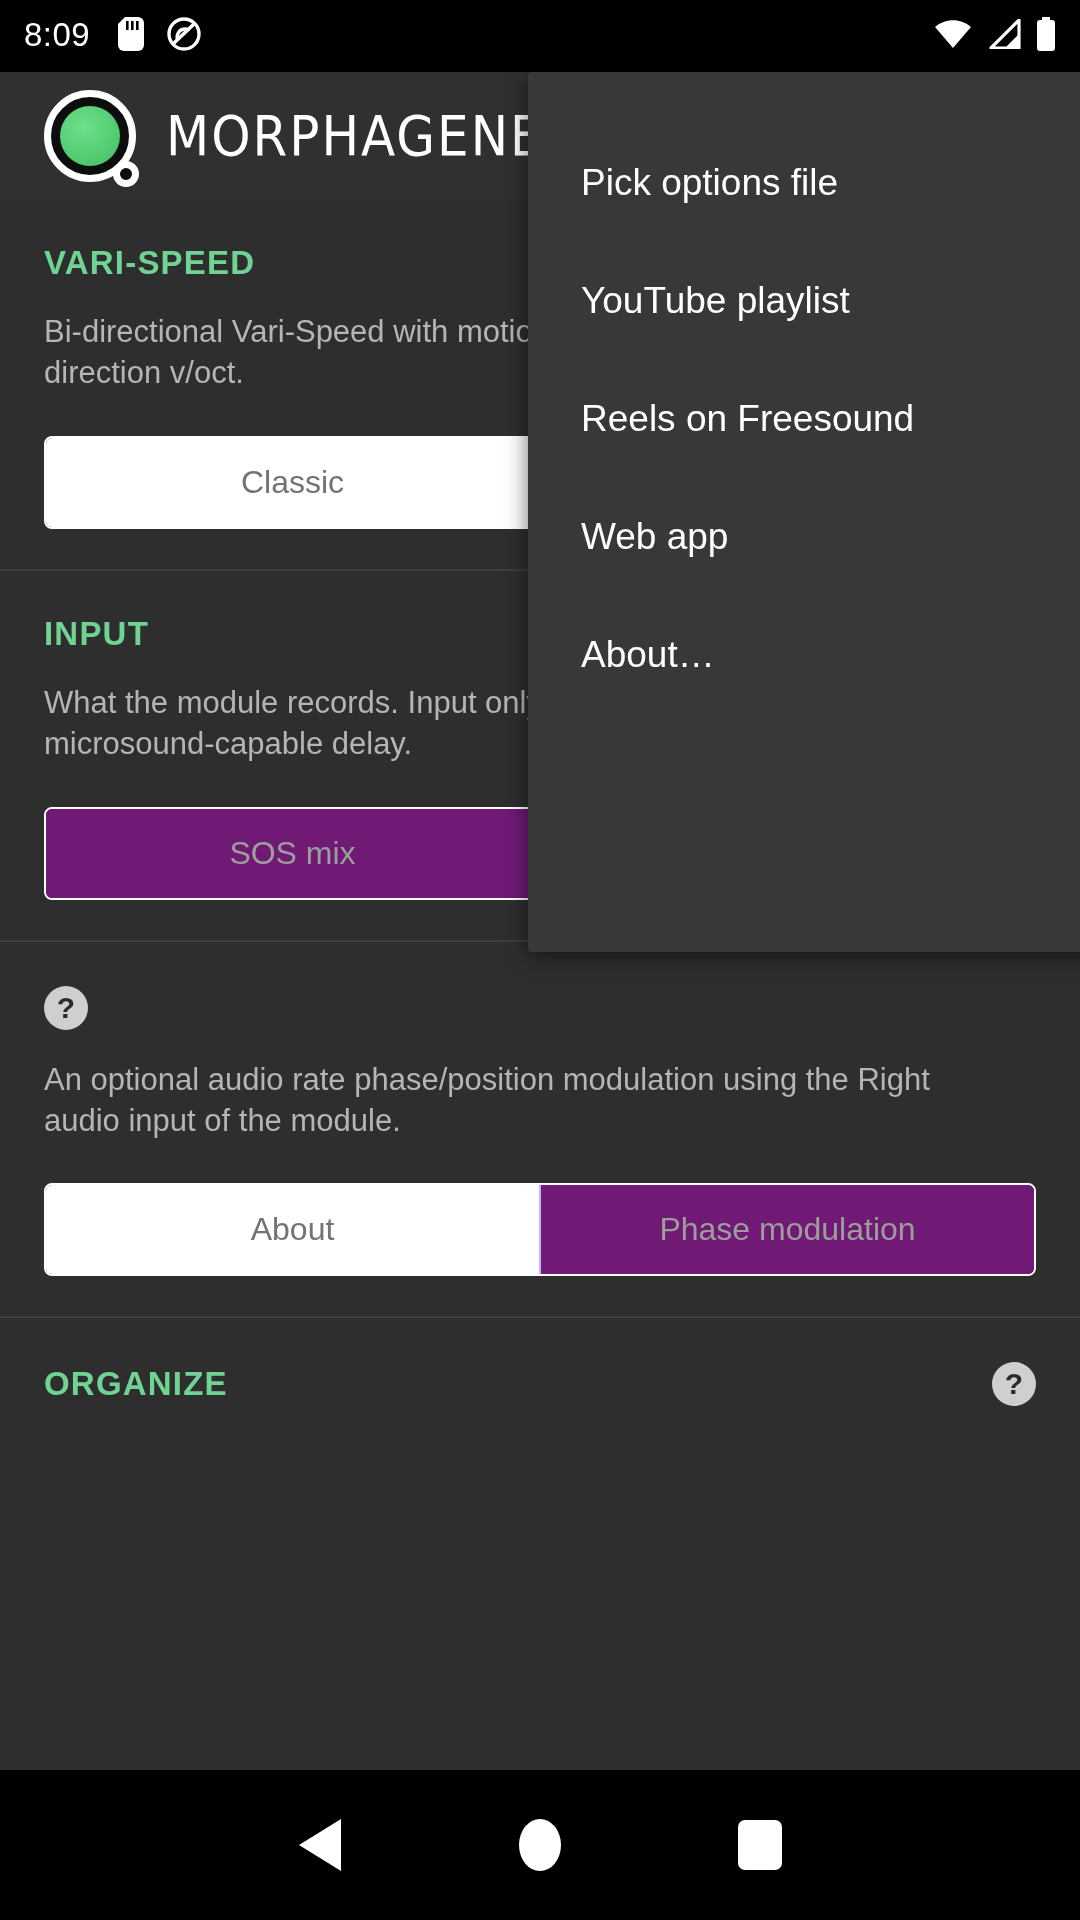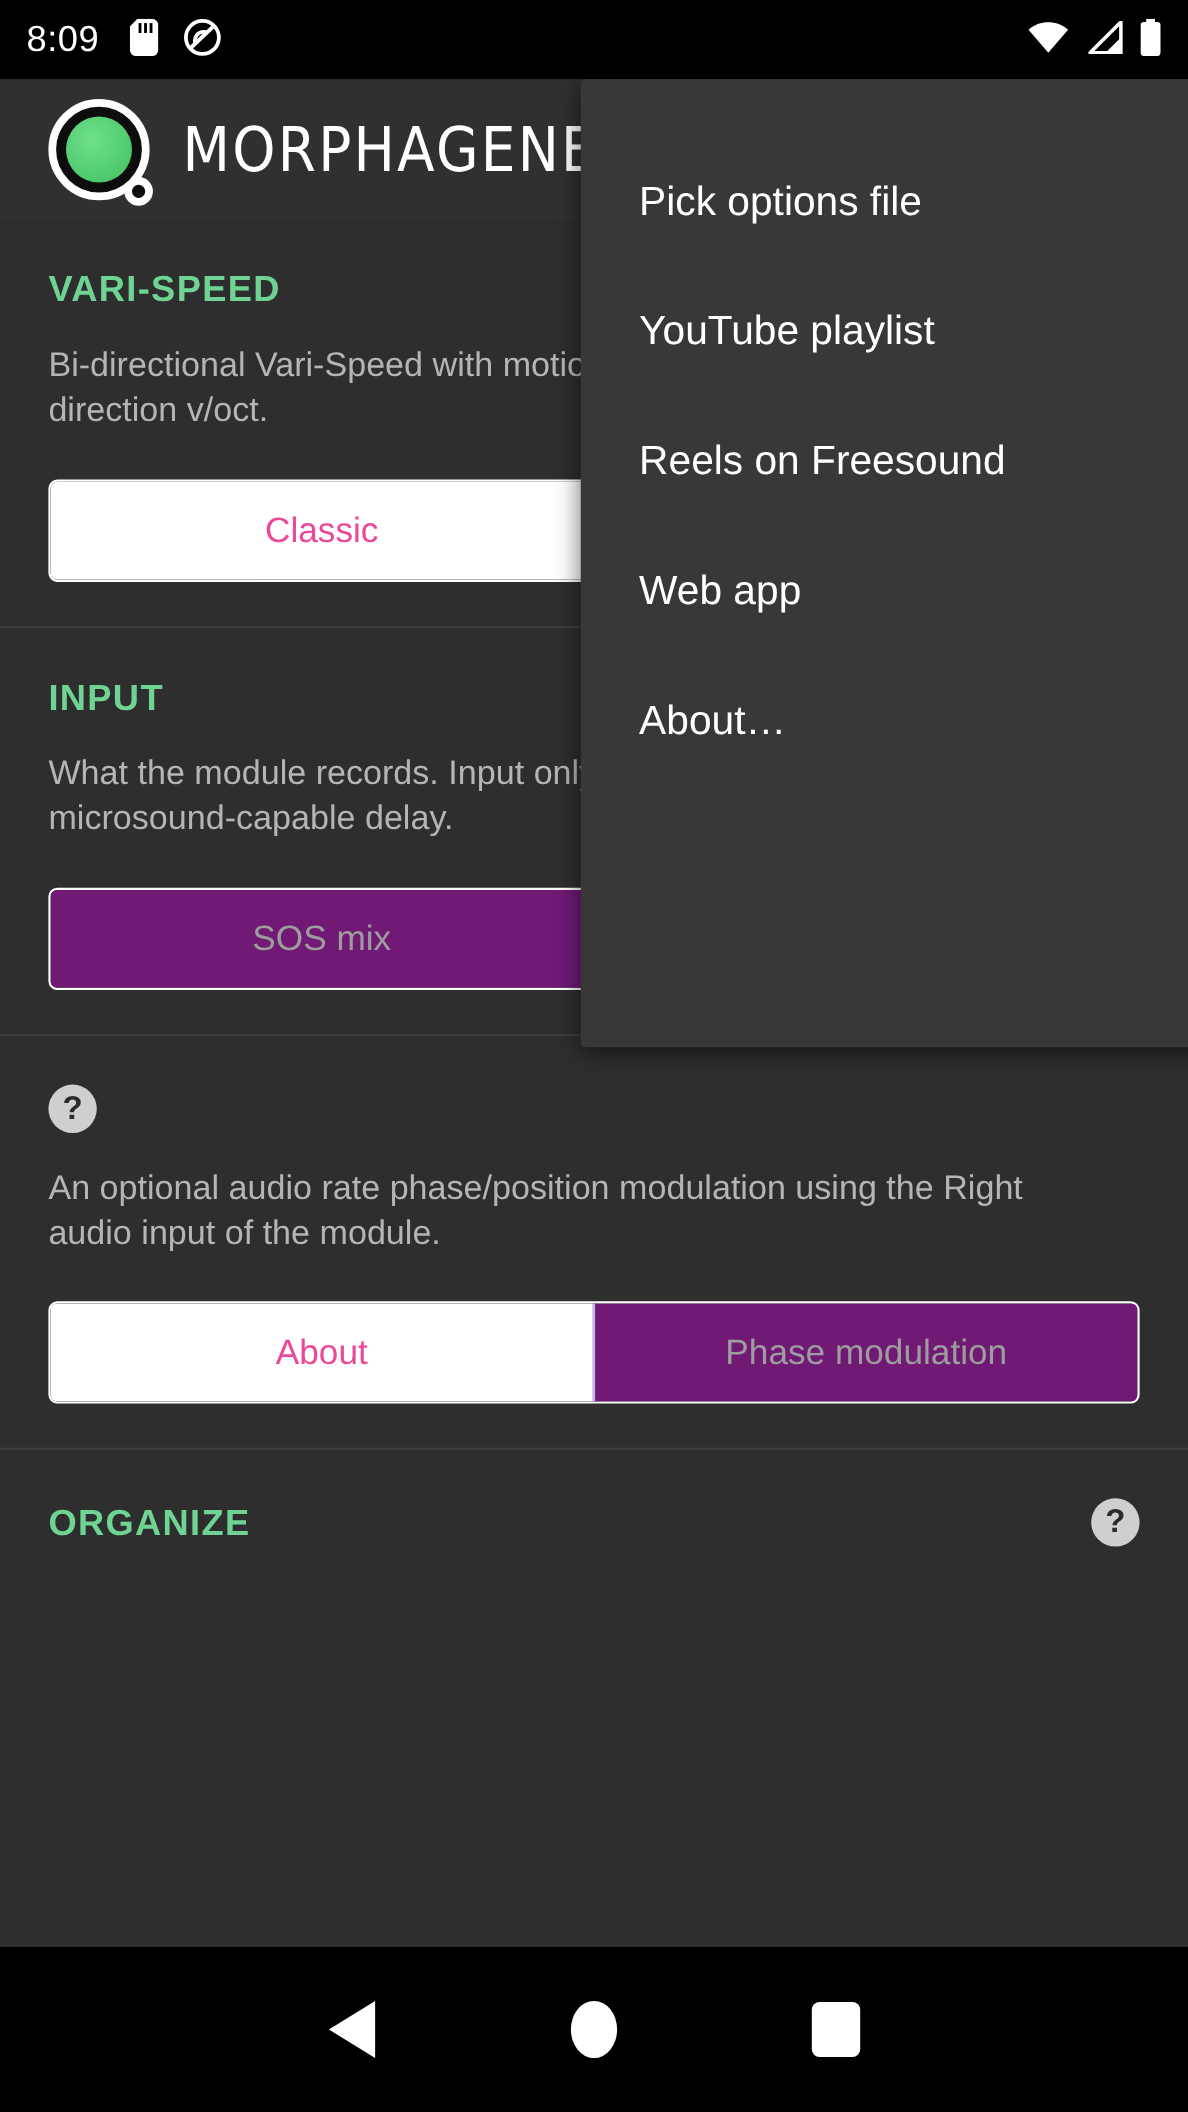--- a/index.html
+++ b/index.html
@@ -73,21 +73,21 @@
   
   .segmented {
     margin-top:42px; display:flex; width:100%;
     border:2px solid #ffffff; border-radius:8px; overflow:hidden;
     background:#303030;
   }
   .seg {
     flex:1; text-align:center; padding:26px 8px; font-size:32px;
     color:#9d9d9d; background:#701a75; white-space:nowrap;
   }
-  .seg.selected { background:#ffffff; color:#ec4899; }
+  .seg.selected { background:#ffffff; color:#737373; }
   .seg + .seg { border-left:2px solid #c4b5fd; }
 
   
   .menu {
     position:absolute; left:480px; top:72px; width:585px; height:880px;
     background:#383838;
     border-radius:4px;
     box-shadow:0 4px 22px rgba(0,0,0,.55);
     padding-top:52px;
     overflow:hidden;

